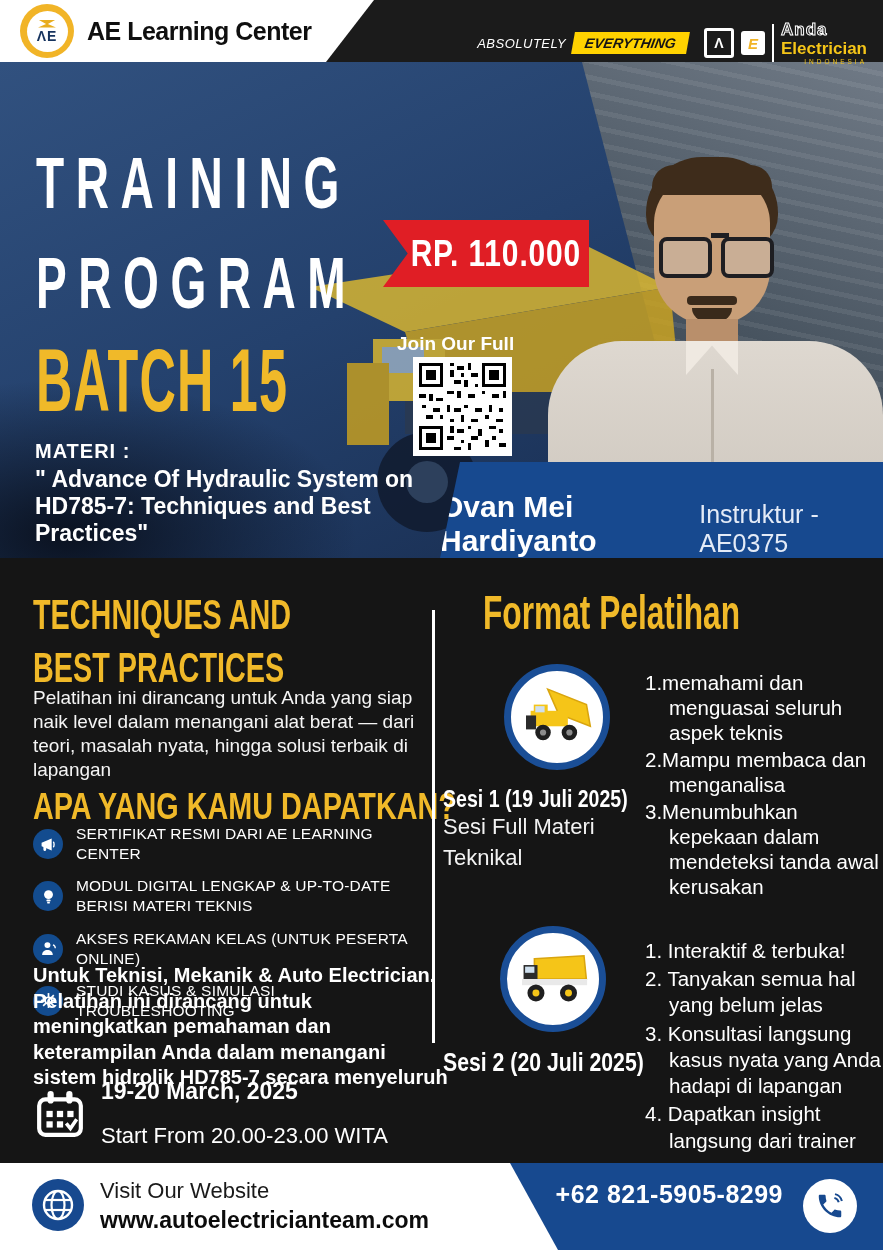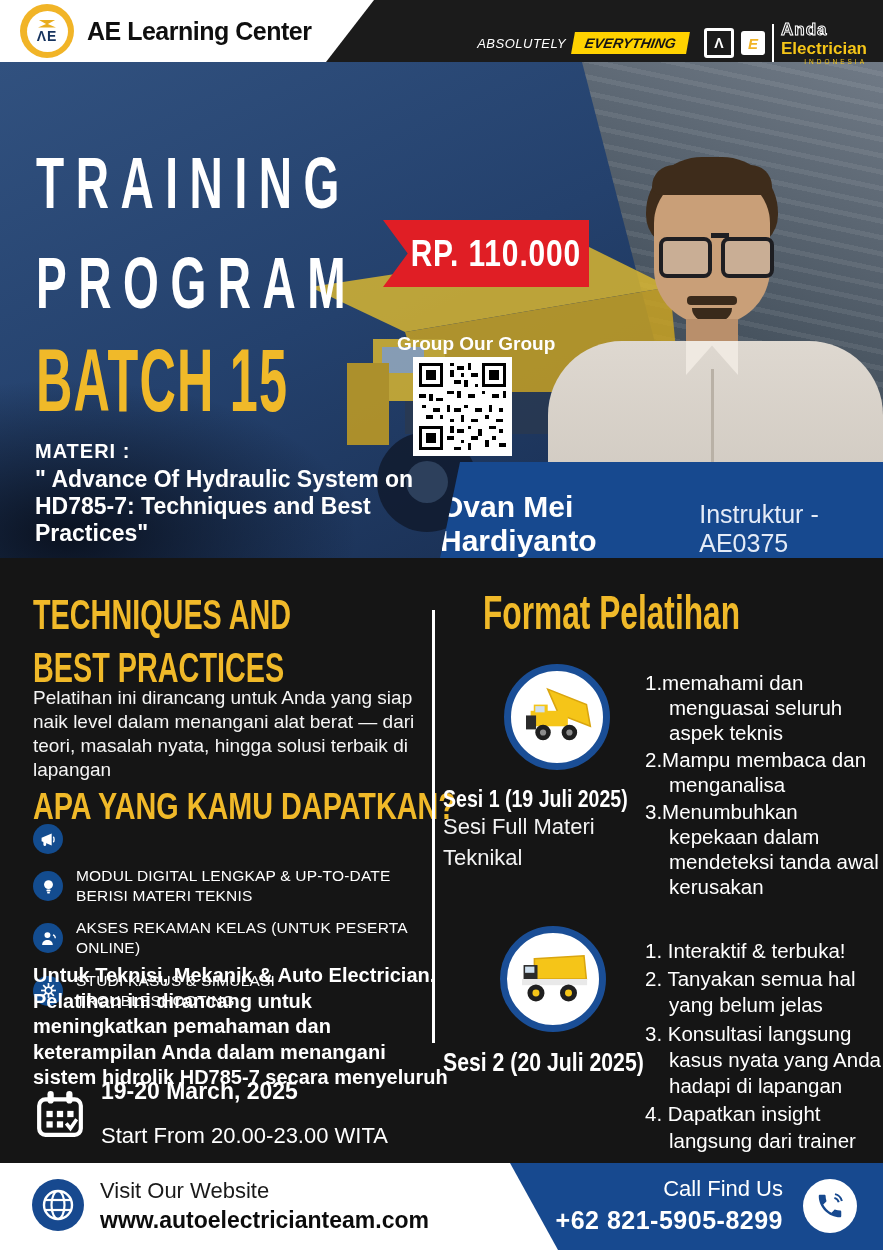--- a/index.html
+++ b/index.html
@@ -222,21 +222,21 @@
     </div>
 
     <div class="t-line t1">TRAINING</div>
     <div class="t-line t2">PROGRAM</div>
     <div class="t-line t3">BATCH 15</div>
 
     <div class="ribbon">
       <span class="ribbon-text">RP. 110.000</span>
     </div>
 
-    <div class="join">Group Our Group</div>
+    <div class="join">Join Our Full</div>
     <div class="qr">
       <svg viewBox="0 0 25 25" shape-rendering="crispEdges">
         <rect x="0" y="0" width="25" height="25" fill="#fff"></rect>
         <rect x="0" y="0" width="7" height="7" fill="#000"></rect>
           <rect x="1" y="1" width="5" height="5" fill="#fff"></rect>
           <rect x="2" y="2" width="3" height="3" fill="#000"></rect>
         <rect x="18" y="0" width="7" height="7" fill="#000"></rect>
           <rect x="19" y="1" width="5" height="5" fill="#fff"></rect>
           <rect x="20" y="2" width="3" height="3" fill="#000"></rect>
         <rect x="0" y="18" width="7" height="7" fill="#000"></rect>
@@ -311,20 +311,21 @@
 
     <div class="benefits">
       <div class="benefit">
         <div class="b-icon">
           <svg viewBox="0 0 16 16">
               <path fill="#fff" d="M1.5 6.4 11 2.3v11.4L1.5 9.6V6.4z"></path>
               <rect x="3.2" y="9.8" width="2.6" height="4.2" rx="1" fill="#fff"></rect>
               <path d="M12.5 5.5c1 .9 1 4.1 0 5" stroke="#fff" stroke-width="1.3" fill="none"></path>
             </svg>
         </div>
+        <div class="b-label">SERTIFIKAT RESMI DARI AE LEARNING CENTER</div>
       </div>
       <div class="benefit">
         <div class="b-icon">
           <svg viewBox="0 0 16 16">
               <circle cx="8" cy="6.2" r="4.2" fill="#fff"></circle>
               <rect x="6" y="10.8" width="4" height="2" rx="1" fill="#fff"></rect>
               <rect x="6.6" y="13.2" width="2.8" height="1.4" rx=".7" fill="#fff"></rect>
             </svg>
         </div>
         <div class="b-label">MODUL DIGITAL LENGKAP &amp; UP-TO-DATE BERISI MATERI TEKNIS</div>
@@ -433,21 +434,20 @@
         <line x1="3" y1="12" x2="31" y2="12" stroke="#fff" stroke-width="2.2"></line>
         <line x1="3" y1="22" x2="31" y2="22" stroke="#fff" stroke-width="2.2"></line>
       </svg>
     </div>
     <div class="f-web">
       <div class="f-web-label">Visit Our Website</div>
       <div class="f-web-url">www.autoelectricianteam.com</div>
     </div>
     <div class="f-blue">
       <div class="f-call">
-        <div class="f-call-label">Call Find Us</div>
         <div class="f-phone">+62 821-5905-8299</div>
       </div>
       <div class="phone-circle">
         <svg viewBox="0 0 24 24">
           <path fill="#17498f" d="M6.6 10.8c1.5 2.9 3.7 5.1 6.6 6.6l2.2-2.2c.3-.3.7-.4 1-.2 1.1.4 2.3.6 3.6.6.6 0 1 .4 1 1V20c0 .6-.4 1-1 1C10.8 21 3 13.2 3 4c0-.6.4-1 1-1h3.5c.6 0 1 .4 1 1 0 1.2.2 2.4.6 3.6.1.3 0 .7-.2 1l-2.3 2.2z"></path>
           <path d="M15.5 5.5c1.8.5 3 1.8 3.5 3.5M16 2.5c3 .7 4.8 2.5 5.5 5.5" fill="none" stroke="#17498f" stroke-width="1.6"></path>
         </svg>
       </div>
     </div>
   </div>

